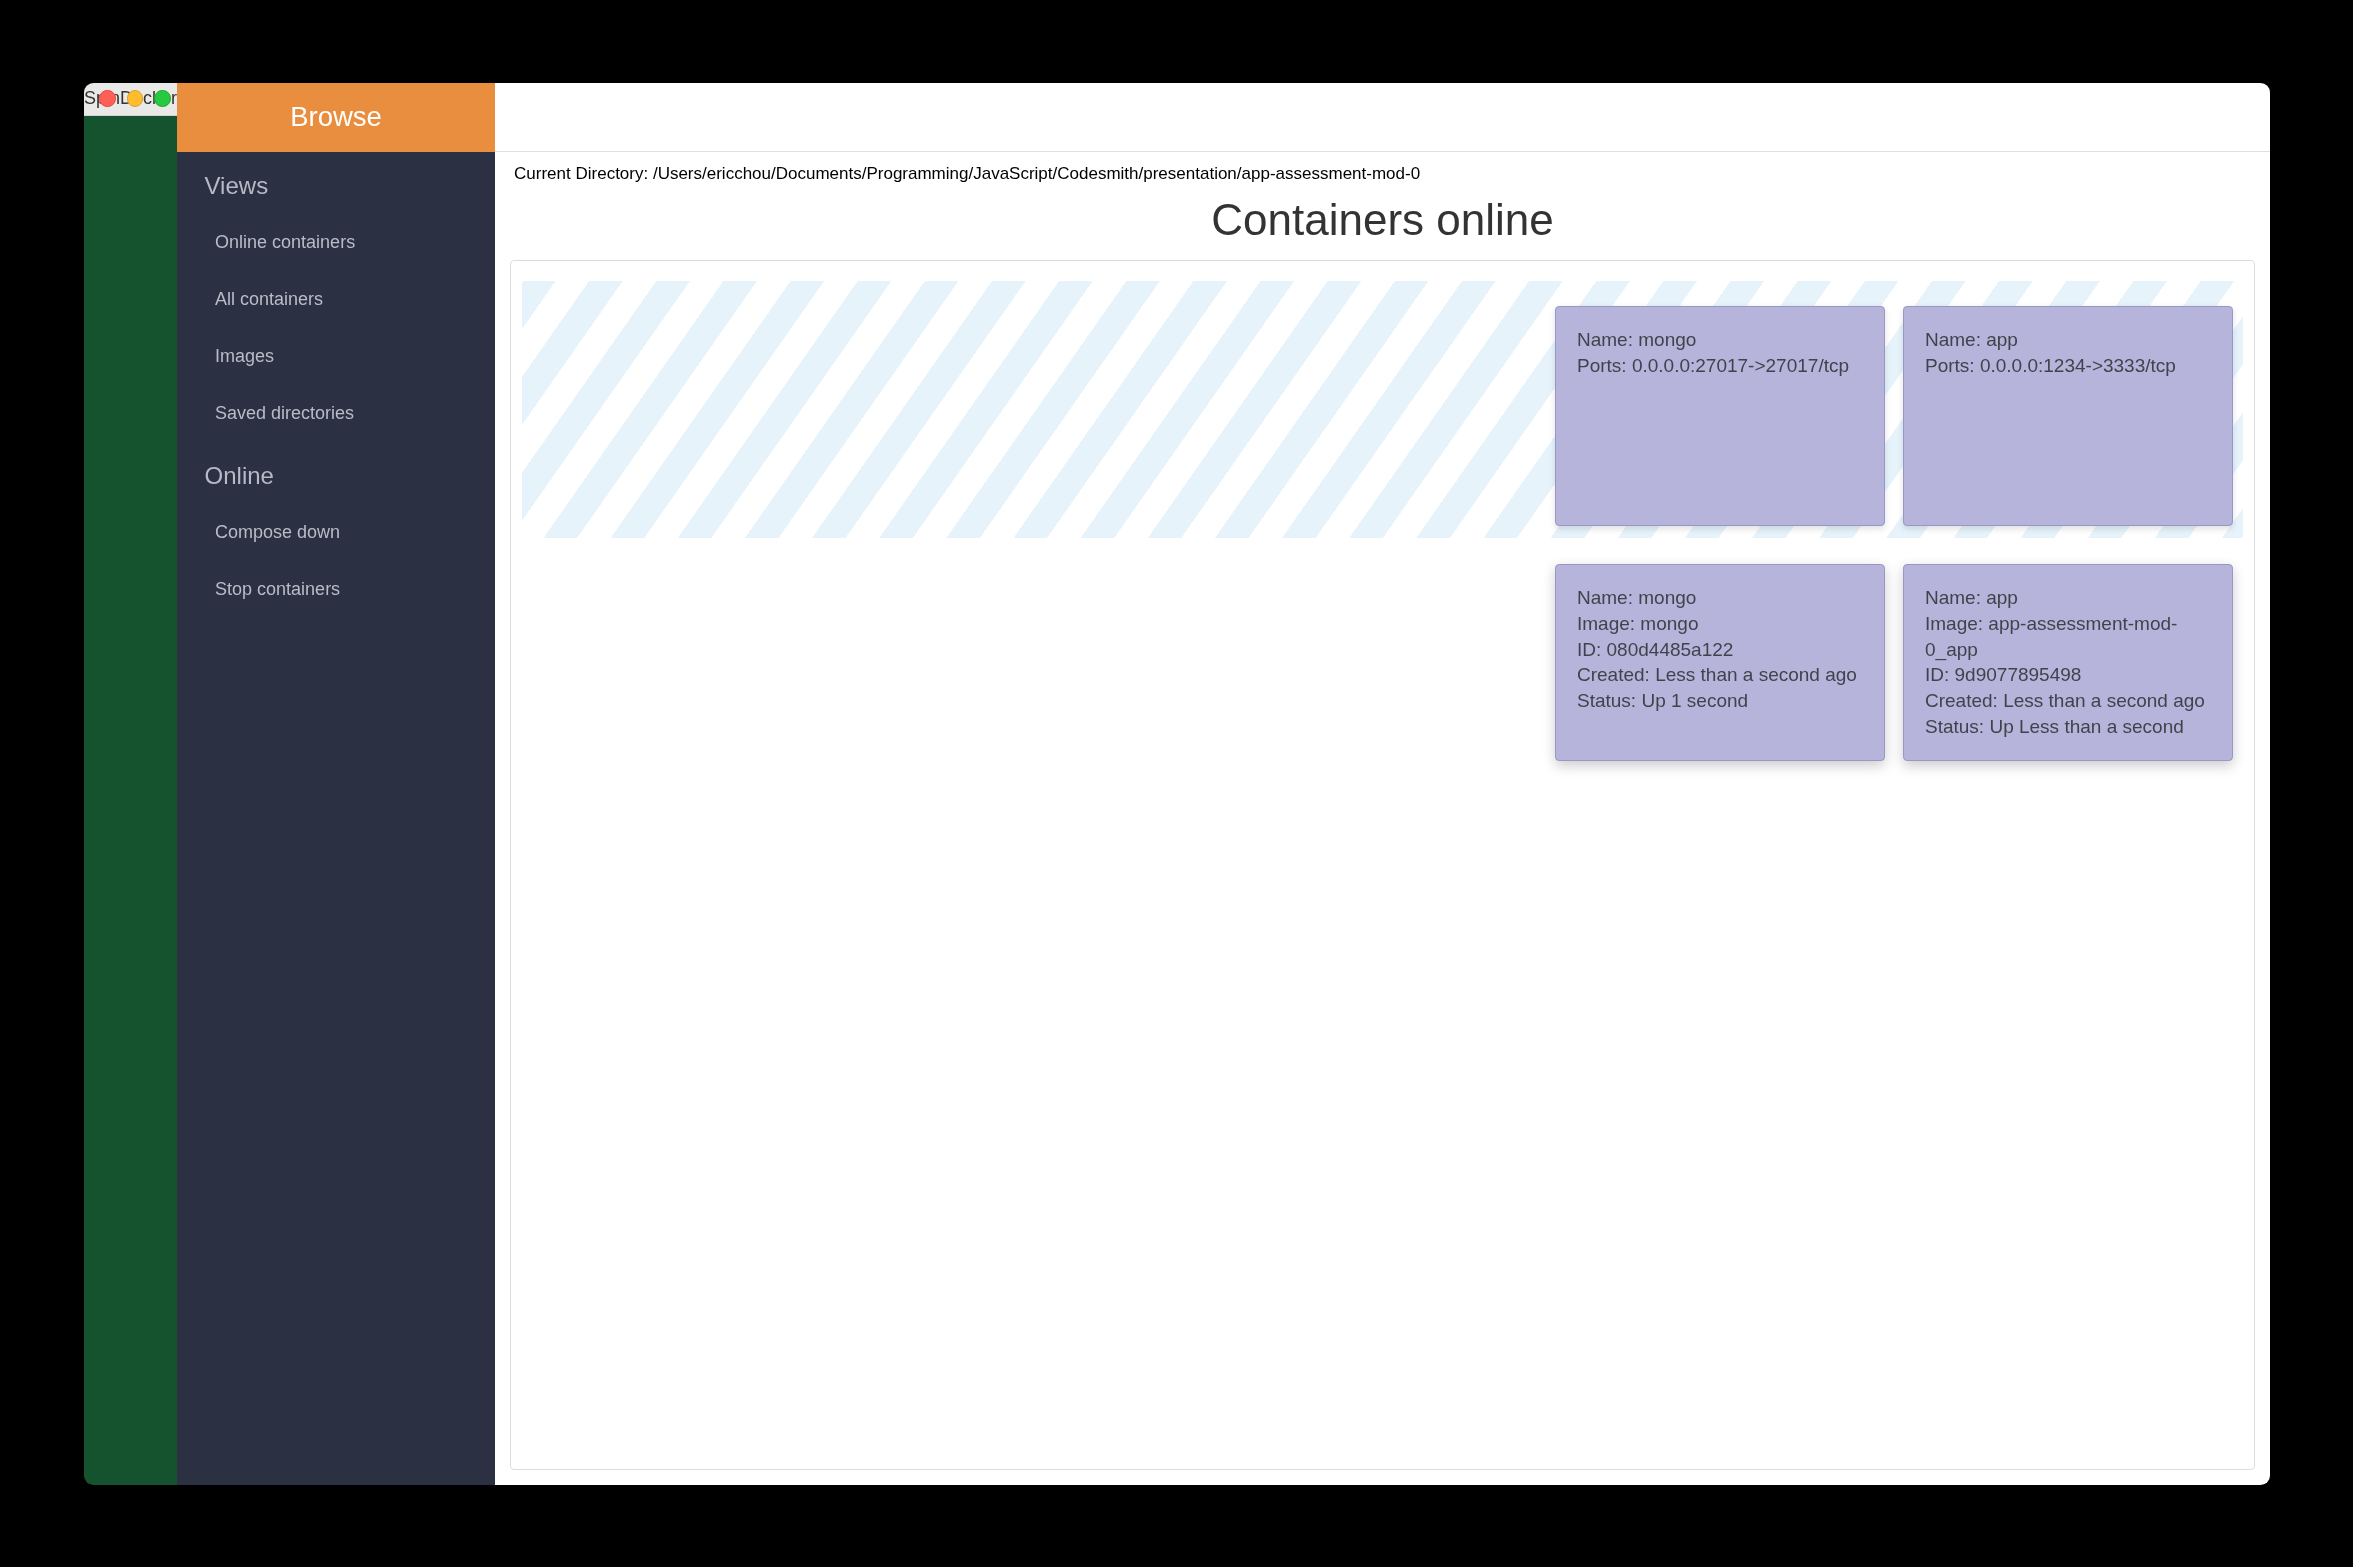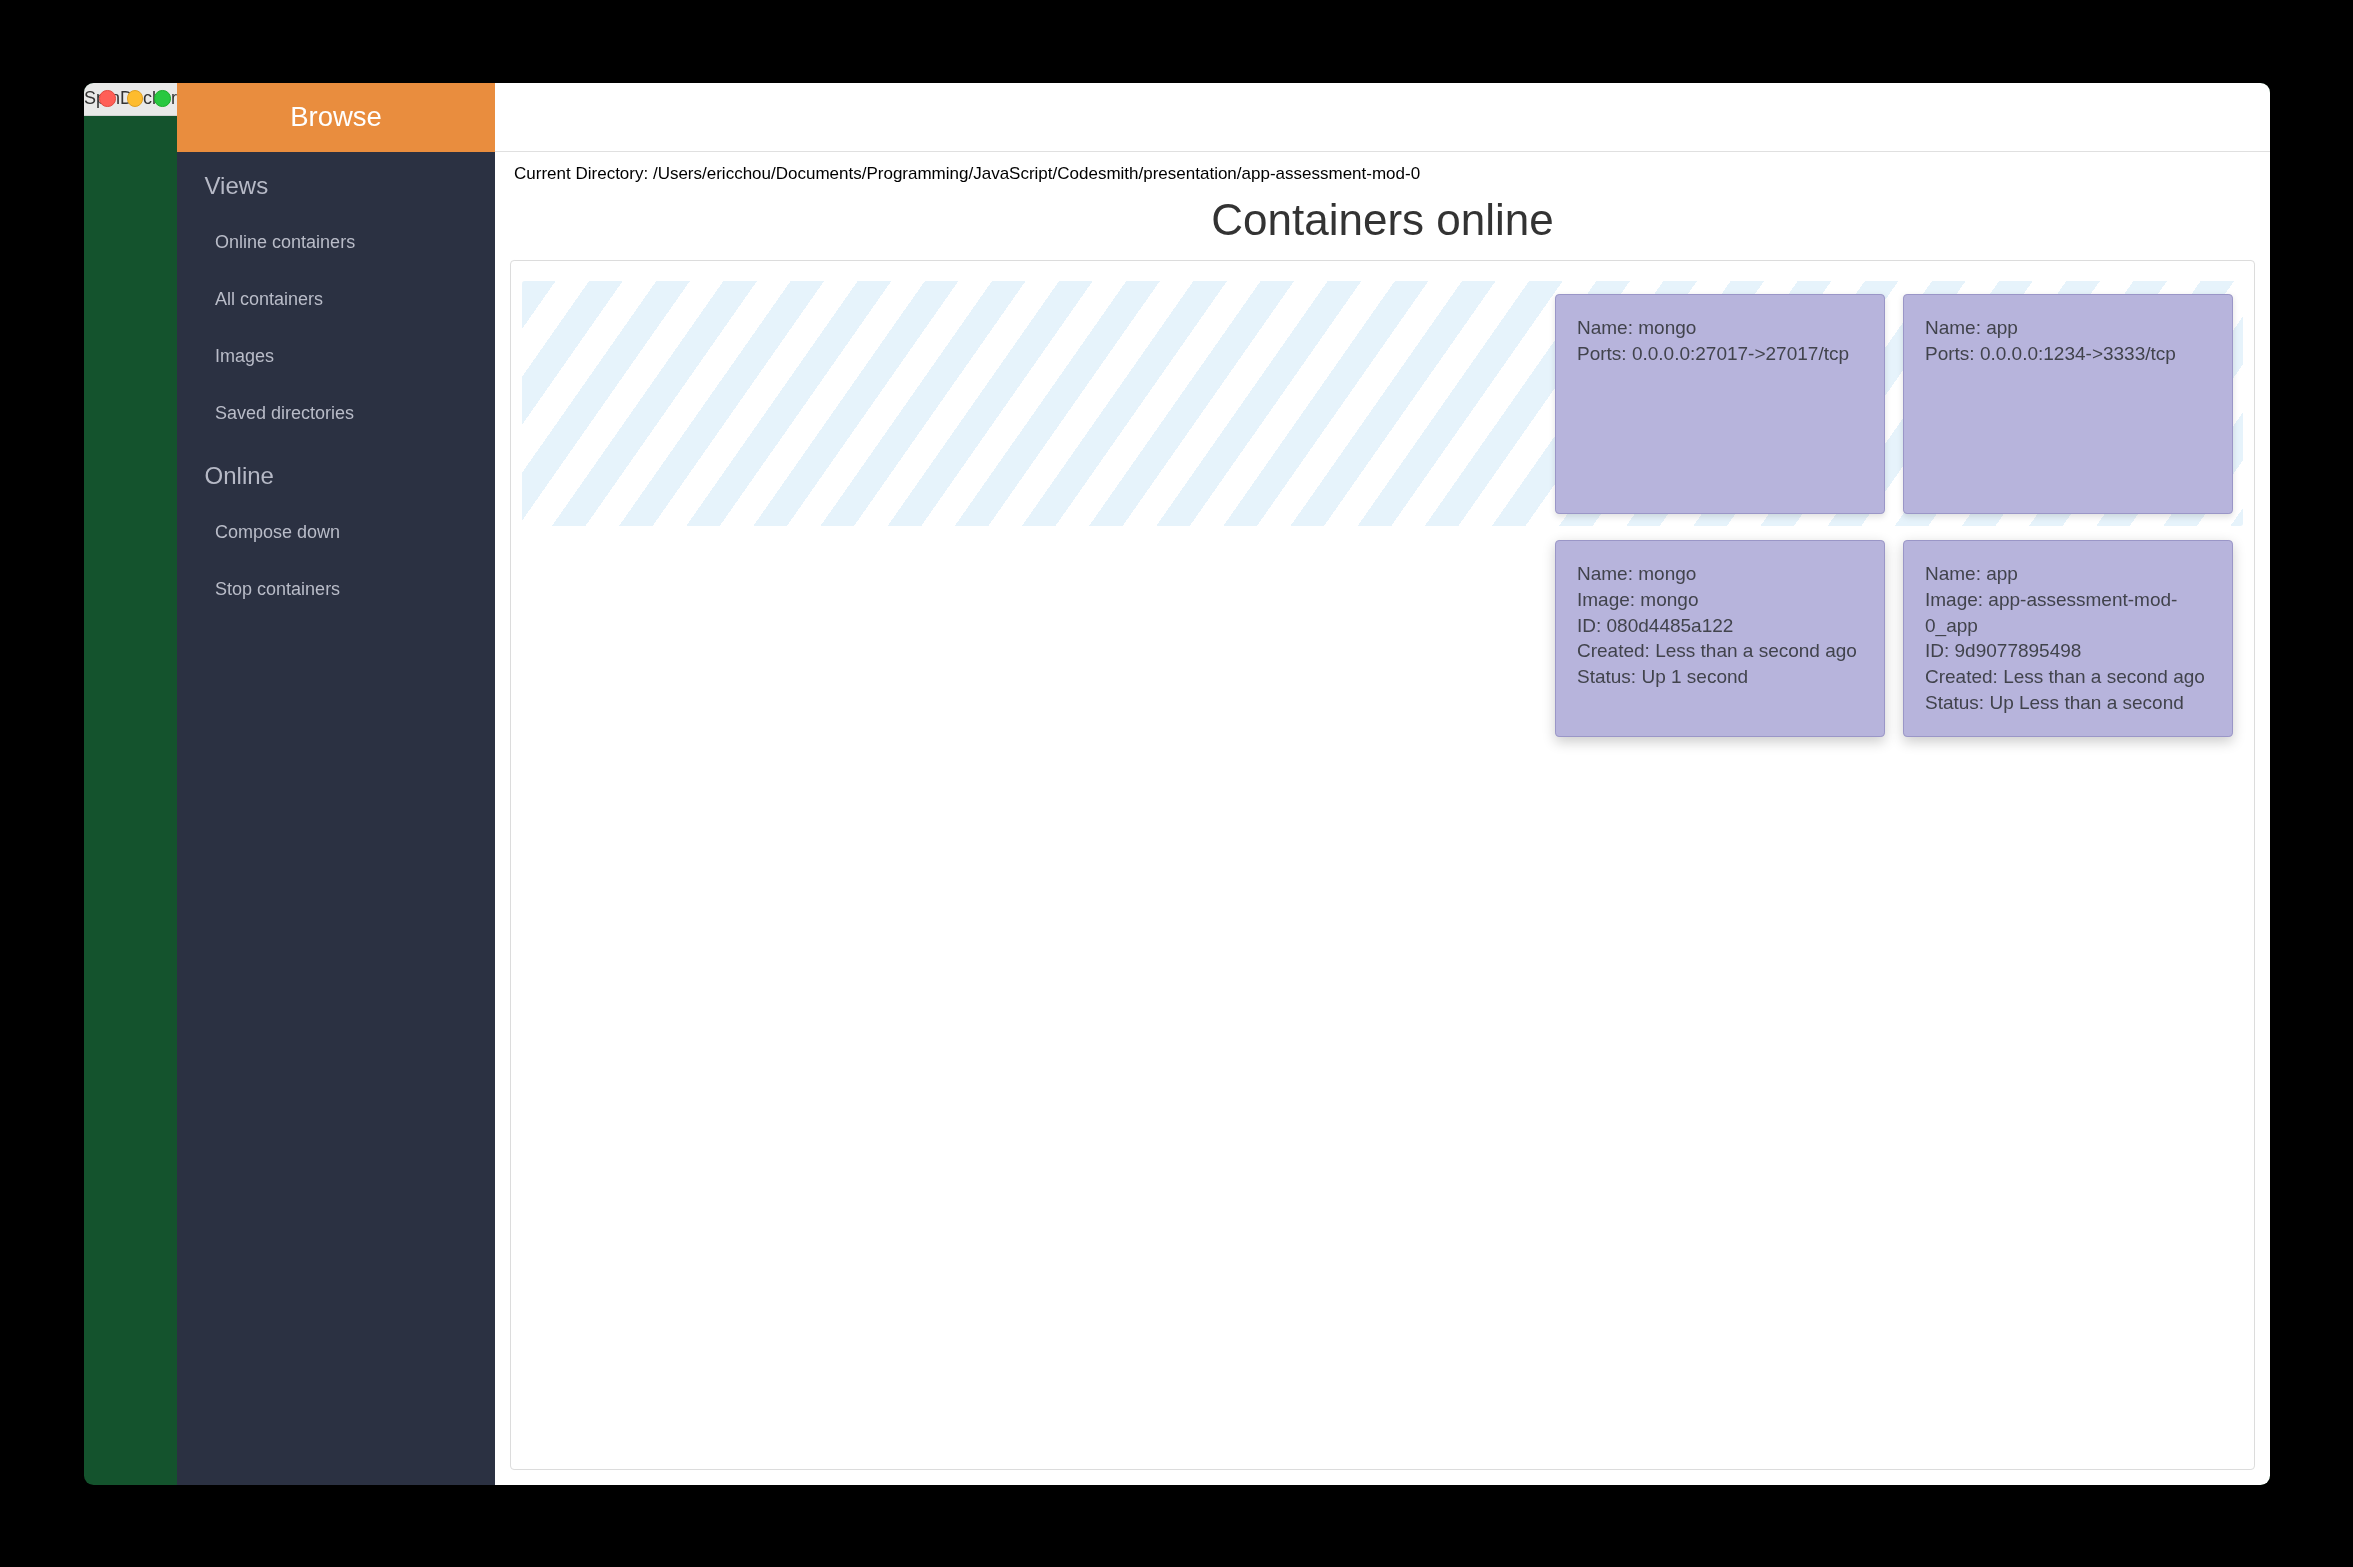--- a/index.html
+++ b/index.html
@@ -149,20 +149,21 @@
     }
     .card {
       width: 330px;
       background: #b7b4dc;
       border: 0.7px solid #9a96c7;
       border-radius: 4.1px;
       padding: 20.6px 20.6px;
       color: #41434c;
       font-size: 19px;
       line-height: 1.35;
+      margin-top: 12px;
     }
     .card.compose-card {
       min-height: 220px;
       box-shadow: 0 2.7px 6.9px rgba(0,0,0,0.12);
     }
     .card.detail-card {
       box-shadow: 0 4.1px 12.4px rgba(0,0,0,0.2);
     }
     .card-line {
       display: block;

